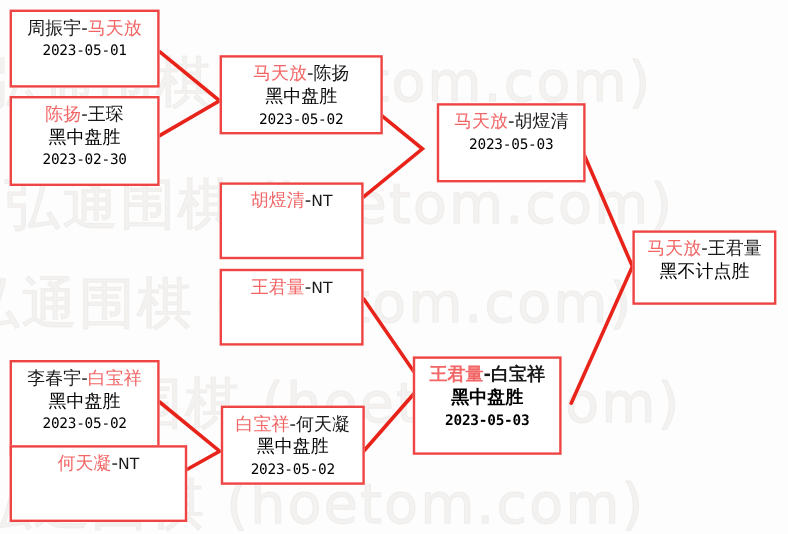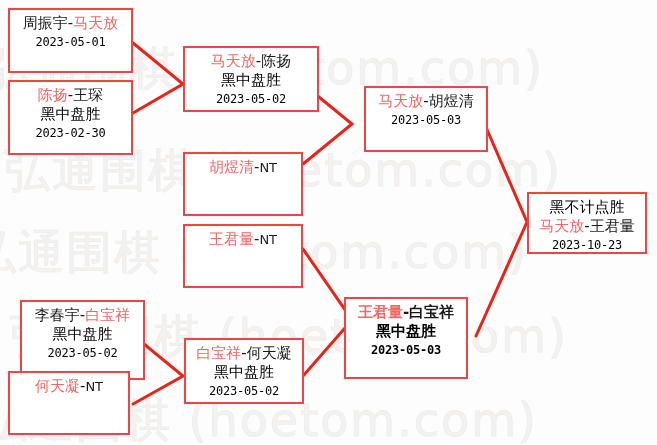--- a/index.html
+++ b/index.html
@@ -111,29 +111,29 @@
   </div>
 
   <div class="node" style="left:8px; top:80px; width:125px; height:75px;">
     <span class="ln">
       <span class="win">陈扬</span><span class="sep">-</span><span class="lose">王琛</span>
     </span>
     <span class="ln">黑中盘胜</span>
     <span class="ln date">2023-02-30</span>
   </div>
 
-  <div class="node" style="left:20px; top:300px; width:125px; height:80px;">
+  <div class="node" style="left:8px; top:300px; width:125px; height:80px;">
     <span class="ln">
       <span class="lose">李春宇</span><span class="sep">-</span><span class="win">白宝祥</span>
     </span>
     <span class="ln">黑中盘胜</span>
     <span class="ln date">2023-05-02</span>
   </div>
 
-  <div class="node" style="left:8px; top:371px; width:122px; height:64px;">
+  <div class="node" style="left:8px; top:371px; width:148px; height:64px;">
     <span class="ln">
       <span class="win">何天凝</span><span class="sep">-</span><span class="nt">NT</span>
     </span>
   </div>
 
   <div class="node" style="left:183px; top:46px; width:136px; height:66px;">
     <span class="ln">
       <span class="win">马天放</span><span class="sep">-</span><span class="lose">陈扬</span>
     </span>
     <span class="ln">黑中盘胜</span>
@@ -169,20 +169,19 @@
 
   <div class="node" style="left:344px; top:297px; width:124px; height:82px;font-weight:bold;">
     <span class="ln">
       <span class="win">王君量</span><span class="sep">-</span><span class="lose">白宝祥</span>
     </span>
     <span class="ln">黑中盘胜</span>
     <span class="ln date">2023-05-03</span>
   </div>
 
   <div class="node" style="left:527px; top:192px; width:120px; height:62px;">
-    <span class="ln">黑不计点胜</span>
     <span class="ln">
       <span class="win">马天放</span><span class="sep">-</span><span class="lose">王君量</span>
     </span>
-    <span class="ln date">2023-10-23</span>
+    <span class="ln">黑不计点胜</span>
   </div>
 
 </div>
 
 </body></html>

